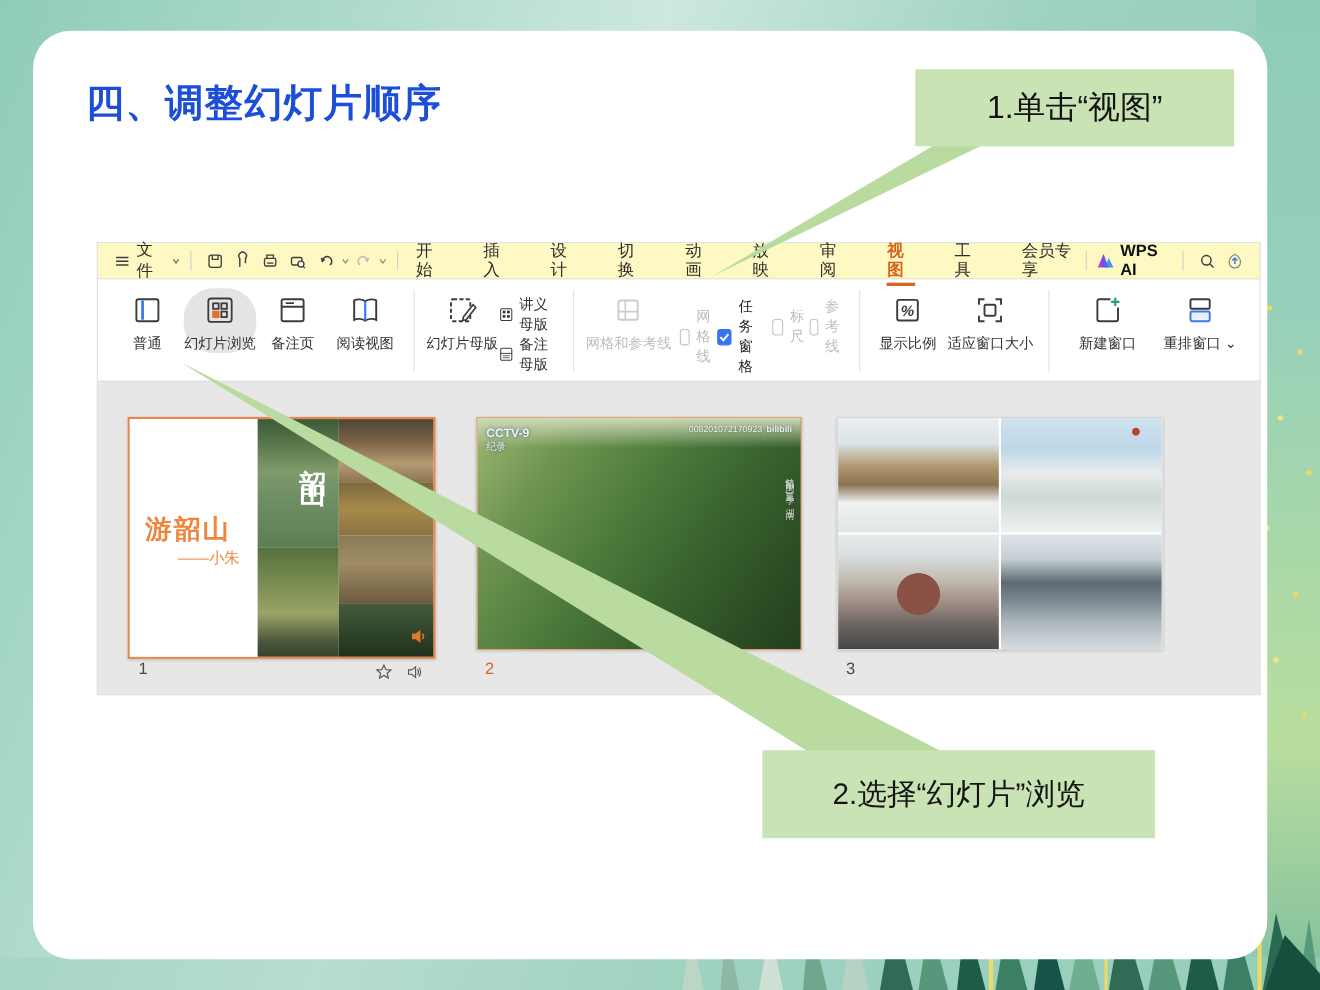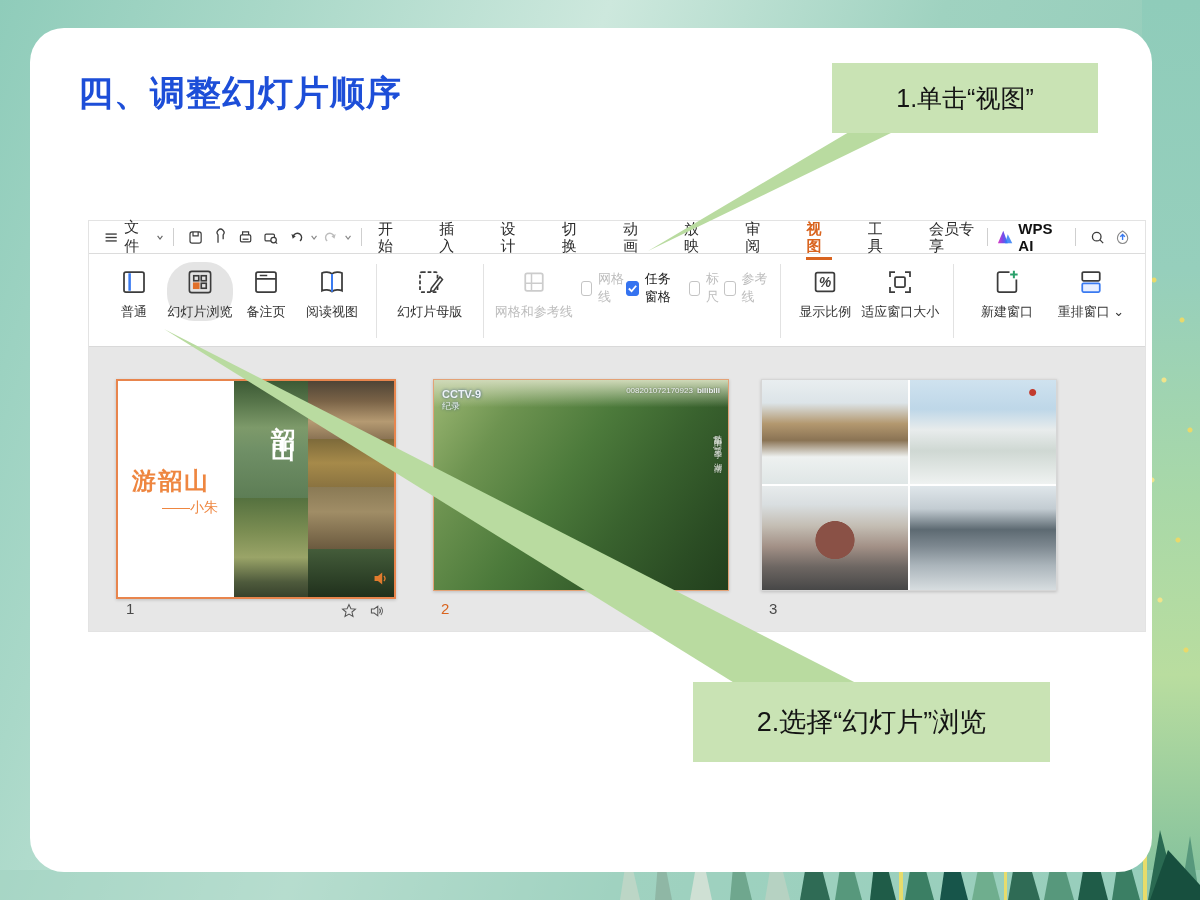--- a/index.html
+++ b/index.html
@@ -26,30 +26,30 @@
   
   .card { position:absolute; left:30px; top:28px; width:1122px; height:844px;
     background:#ffffff; border-radius:34px; }
 
   .page-title { position:absolute; left:78px; top:70px; font-size:35px; font-weight:900;
     color:#1d4ed8; letter-spacing:1px; }
 
   
   .callout { position:absolute; background:#c9e3b4; display:flex; align-items:center;
     justify-content:center; color:#141414; }
-  .callout1 { left:832px; top:63px; width:266px; height:70px; font-size:25px; }
+  .callout1 { left:832px; top:63px; width:290px; height:70px; font-size:29px; }
   .callout2 { left:693px; top:682px; width:357px; height:80px; font-size:27px; }
   .beams { position:absolute; inset:0; width:1200px; height:900px; pointer-events:none; }
 
   
   .shot { position:absolute; left:88px; top:220px; width:1058px; height:412px;
     background:#e7e7e7; border:1px solid #e3e3e3; }
 
   
-  .menubar { height:33px; background:#ffffff; border-bottom:1px solid #dcdcdc;
+  .menubar { height:33px; background:#fef9c3; border-bottom:1px solid #dcdcdc;
     display:flex; align-items:center; padding:0 10px; font-size:15px; color:#2d2d2d; }
   .menubar .sep { width:1px; height:18px; background:#cfcfcf; margin:0 9px; }
   .mb-item { display:flex; align-items:center; gap:4px; cursor:default; }
   .qicon { width:19px; height:19px; margin:0 4px; }
   .chev { width:9px; height:9px; margin-left:1px; }
   .tabs { display:flex; align-items:center; gap:35px; margin-left:6px; }
   .tab { padding:6px 1px; line-height:17px; }
   .tab.active { color:#d9641f; font-weight:bold; border-bottom:3px solid #d9641f; padding-bottom:3px; }
   .wps-ai { display:flex; align-items:center; gap:5px; font-weight:bold; color:#111; }
   .mb-spacer { flex:1; }
@@ -294,20 +294,41 @@
     <div class="rsep"></div>
 
     <div class="rgroup">
       <div class="rbtn wide">
         <svg class="ric" viewBox="0 0 24 24">
           <rect x="4" y="4" width="14" height="16" rx="1.5" fill="none" stroke="#3c3c3c" stroke-width="1.4" stroke-dasharray="3 1.6"></rect>
           <polygon points="13,17 20,8 22,10 15,19 12.5,19.5" fill="#fff" stroke="#3c3c3c" stroke-width="1.2"></polygon>
         </svg>
         <div class="rlabel">幻灯片母版</div>
       </div>
+      <div class="stackcol">
+        <div class="stackrow">
+          <svg class="ric2" viewBox="0 0 20 20">
+            <rect x="3" y="2.5" width="14" height="15" rx="1.5" fill="none" stroke="#3c3c3c" stroke-width="1.3"></rect>
+            <rect x="5.5" y="5" width="3.5" height="3.5" fill="#3c3c3c"></rect>
+              <rect x="11" y="5" width="3.5" height="3.5" fill="#3c3c3c"></rect>
+            <rect x="5.5" y="10.5" width="3.5" height="3.5" fill="#3c3c3c"></rect>
+              <rect x="11" y="10.5" width="3.5" height="3.5" fill="#3c3c3c"></rect>
+          </svg>
+          <span>讲义母版</span>
+        </div>
+        <div class="stackrow">
+          <svg class="ric2" viewBox="0 0 20 20">
+            <rect x="3" y="2.5" width="14" height="15" rx="1.5" fill="none" stroke="#3c3c3c" stroke-width="1.3"></rect>
+            <line x1="3" y1="9" x2="17" y2="9" stroke="#3c3c3c" stroke-width="1.2"></line>
+            <line x1="5.5" y1="12" x2="14.5" y2="12" stroke="#3c3c3c" stroke-width="1"></line>
+            <line x1="5.5" y1="14.5" x2="14.5" y2="14.5" stroke="#3c3c3c" stroke-width="1"></line>
+          </svg>
+          <span>备注母版</span>
+        </div>
+      </div>
     </div>
 
     <div class="rsep"></div>
 
     <div class="rgroup">
       <div class="rbtn wide dis">
         <svg class="ric" viewBox="0 0 24 24">
           <rect x="5" y="5" width="14" height="14" rx="1.5" fill="none" stroke="#cccccc" stroke-width="1.4"></rect>
           <line x1="10" y1="5" x2="10" y2="19" stroke="#cccccc" stroke-width="1.2"></line>
           <line x1="5" y1="13" x2="19" y2="13" stroke="#cccccc" stroke-width="1.2"></line>

